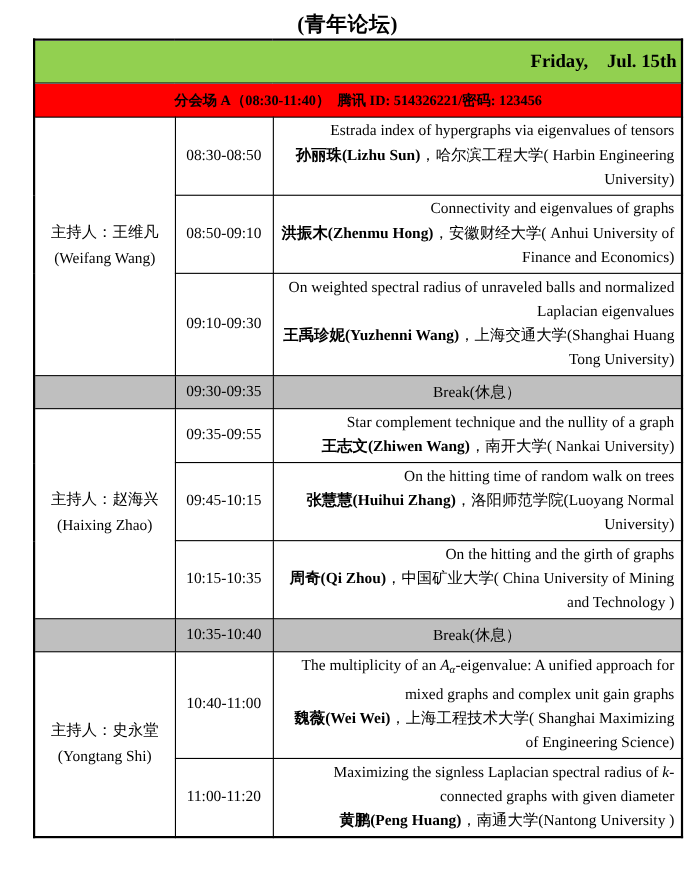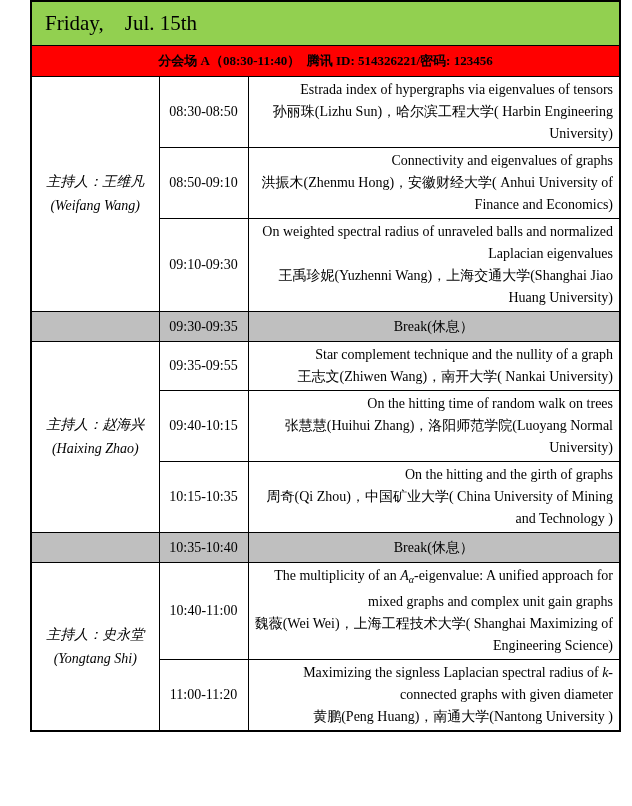--- a/index.html
+++ b/index.html
@@ -23,49 +23,50 @@
     margin-left:30px;width:589px;border:2px solid var(--border);
   }
   table.schedule td{
     border:1px solid var(--border);vertical-align:middle;
     overflow:hidden;
   }
   .col-chair{width:128px;}
   .col-time{width:89px;}
   .col-content{width:372px;}
   tr.day-row td{
-    background:var(--green);font-weight:normal;font-size:21px;
-    padding:9px 4px 9px 13px;text-align:left;
+    background:var(--green);font-weight:bold;font-size:17px;
+    padding:9px 4px 9px 13px;text-align:right;
   }
   tr.session-row td{
     background:var(--red);font-weight:bold;font-size:13px;
     text-align:center;padding:6px 2px;
   }
   td.chair{
-    text-align:center;font-size:14px;line-height:24px;padding:2px;font-style:italic;
+    text-align:center;font-size:14px;line-height:24px;padding:2px;
   }
   td.time{
     text-align:center;font-size:14px;padding:2px 0;margin-left:34px;
   }
   td.content{
     text-align:right;font-size:14px;line-height:22px;padding:2px 6px;
   }
   .talk-title{font-weight:normal;}
   .seg-i{font-style:italic;}
   .seg-isub{font-style:italic;font-size:10px;vertical-align:-3px;}
-  .speaker-name{font-weight:normal;}
+  .speaker-name{font-weight:bold;}
   tr.break-row td{
     background:var(--gray);text-align:center;font-size:14px;
     height:27px;padding:1px 0;
   }
 </style>
 </head>
 <body>
 
 <div class="page">
+  <div class="doc-title">(青年论坛)</div>
 
   <table class="schedule">
     <colgroup>
       <col class="col-chair">
         <col class="col-time">
         <col class="col-content">
     </colgroup>
     <tbody id="schedule-body">
       <tr class="day-row">
         <td colspan="3">Friday, Jul. 15th</td>
@@ -88,41 +89,41 @@
           <td class="time">08:50-09:10</td>
           <td class="content">
             <div class="talk-title"><span>Connectivity and eigenvalues of graphs</span></div>
             <div class="speaker-line"><span class="speaker-name">洪振木(Zhenmu Hong)</span><span>，安徽财经大学( Anhui University of Finance and Economics)</span></div>
           </td>
         </tr>
         <tr class="talk-row">
           <td class="time">09:10-09:30</td>
           <td class="content">
             <div class="talk-title"><span>On weighted spectral radius of unraveled balls and normalized Laplacian eigenvalues</span></div>
-            <div class="speaker-line"><span class="speaker-name">王禹珍妮(Yuzhenni Wang)</span><span>，上海交通大学(Shanghai Jiao Huang University)</span></div>
+            <div class="speaker-line"><span class="speaker-name">王禹珍妮(Yuzhenni Wang)</span><span>，上海交通大学(Shanghai Huang Tong University)</span></div>
           </td>
         </tr>
         <tr class="break-row">
           <td></td>
           <td>09:30-09:35</td>
           <td>Break(休息）</td>
         </tr>
         <tr class="talk-row">
           <td class="chair" rowspan="3">
             <div>主持人：赵海兴</div>
             <div>(Haixing Zhao)</div>
           </td>
           <td class="time">09:35-09:55</td>
           <td class="content">
             <div class="talk-title"><span>Star complement technique and the nullity of a graph</span></div>
             <div class="speaker-line"><span class="speaker-name">王志文(Zhiwen Wang)</span><span>，南开大学( Nankai University)</span></div>
           </td>
         </tr>
         <tr class="talk-row">
-          <td class="time">09:40-10:15</td>
+          <td class="time">09:45-10:15</td>
           <td class="content">
             <div class="talk-title"><span>On the hitting time of random walk on trees</span></div>
             <div class="speaker-line"><span class="speaker-name">张慧慧(Huihui Zhang)</span><span>，洛阳师范学院(Luoyang Normal University)</span></div>
           </td>
         </tr>
         <tr class="talk-row">
           <td class="time">10:15-10:35</td>
           <td class="content">
             <div class="talk-title"><span>On the hitting and the girth of graphs</span></div>
             <div class="speaker-line"><span class="speaker-name">周奇(Qi Zhou)</span><span>，中国矿业大学( China University of Mining and Technology )</span></div>

